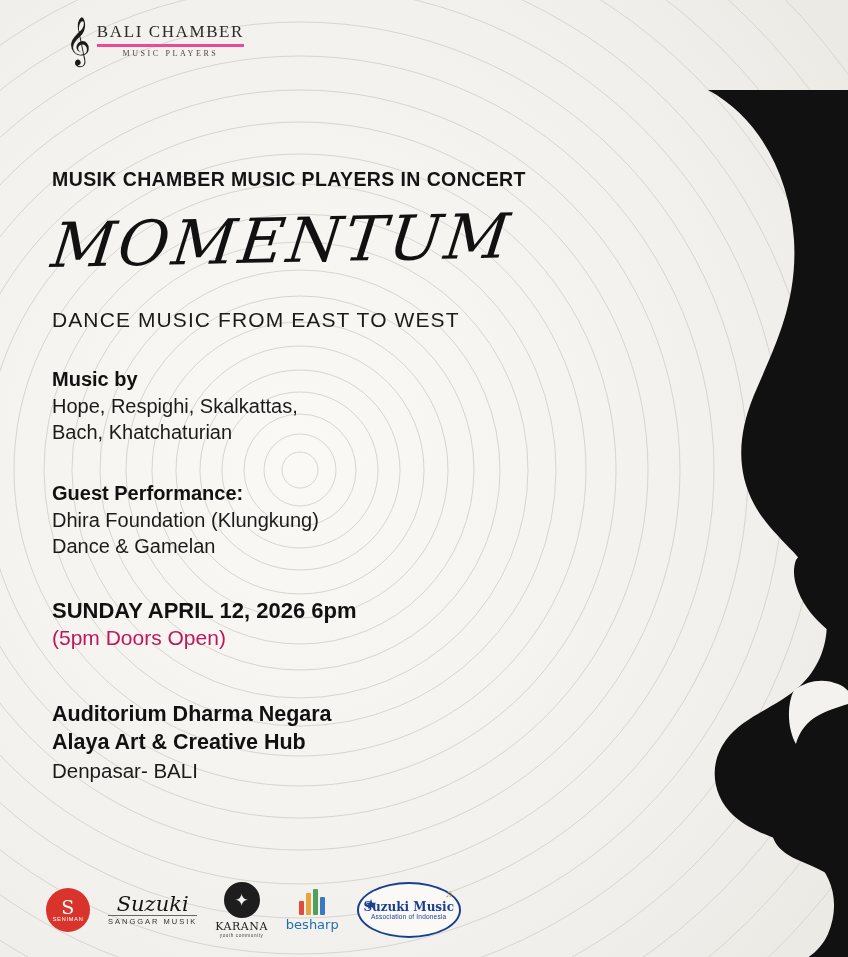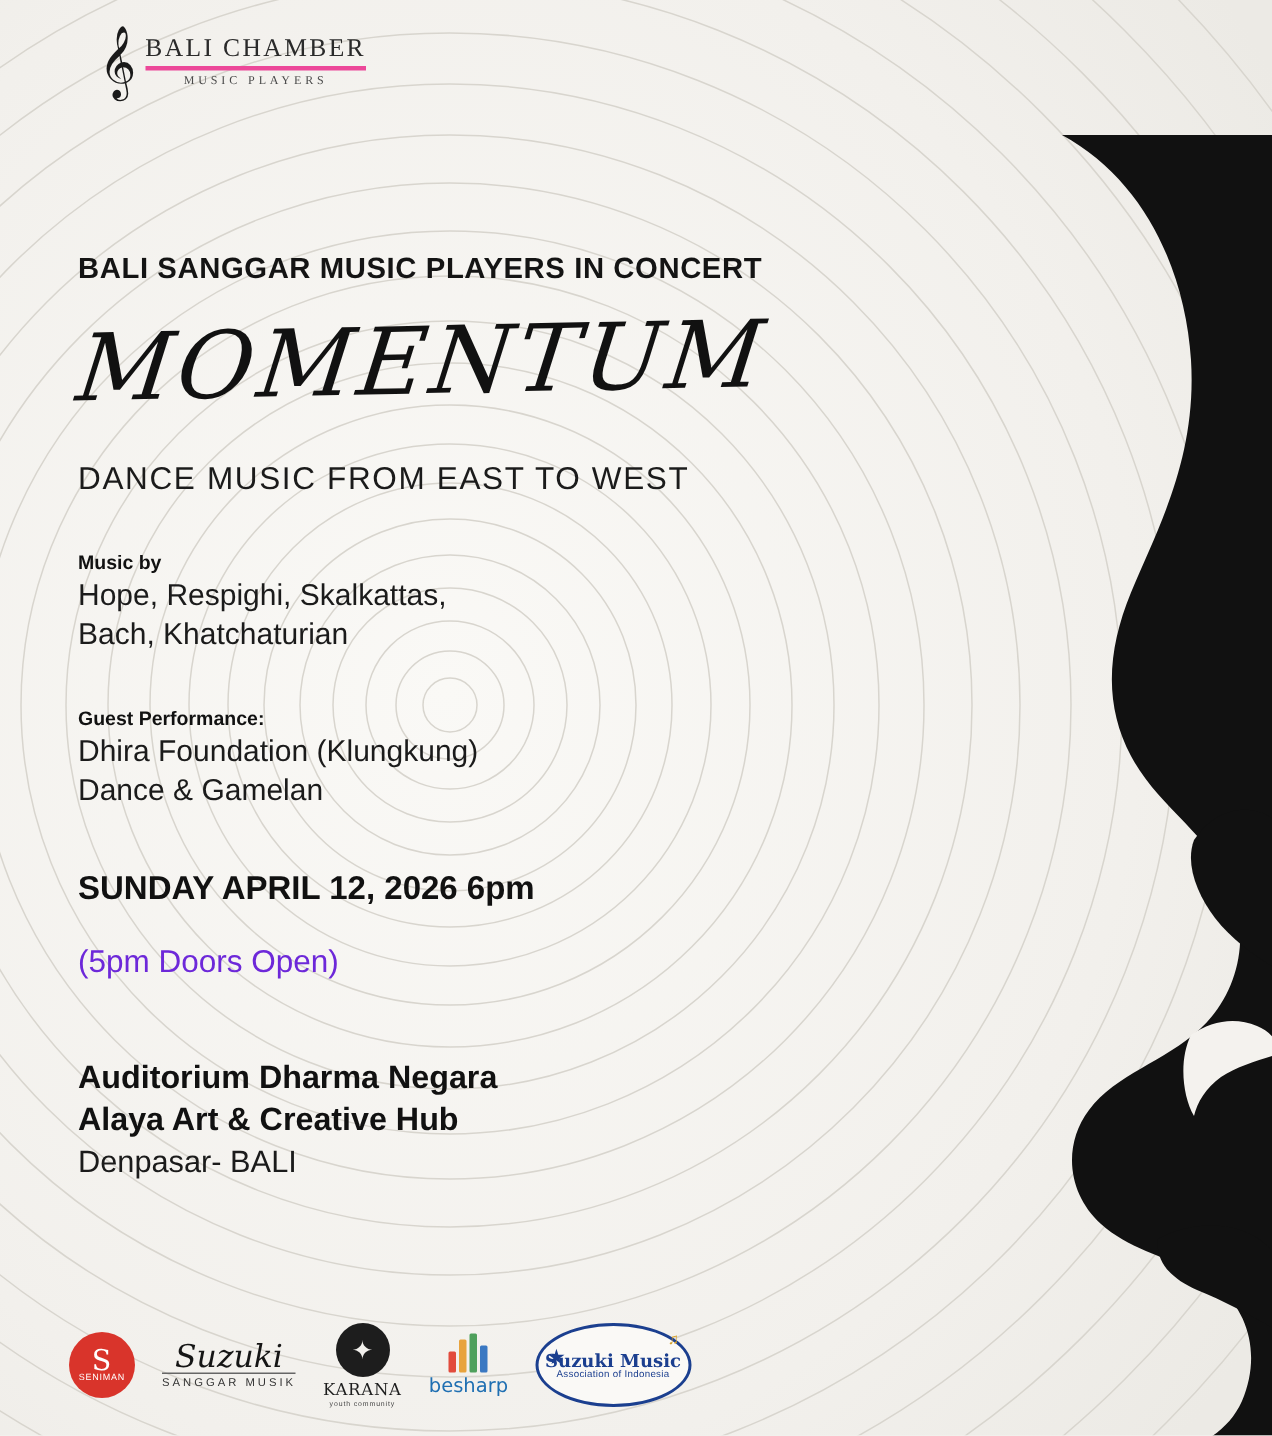--- a/index.html
+++ b/index.html
@@ -87,41 +87,40 @@
     white-space: nowrap;
   }
   .subtitle {
     font-size: 21px;
     letter-spacing: 1.1px;
     color: #1b1b1b;
     margin-top: 26px;
   }
   .block { margin-top: 34px; }
   .block .hd {
-    font-size: 13px;
+    font-size: 20px;
     font-weight: bold;
     color: #111;
     line-height: 1.35;
   }
   .block .ln {
     font-size: 20px;
     color: #1b1b1b;
     line-height: 1.32;
   }
   .dateline {
     margin-top: 38px;
     font-size: 22px;
     font-weight: bold;
     color: #111;
   }
   .doors {
     font-size: 21px;
-    color: #6d28d9;
+    color: #be185d;
     line-height: 1.35;
-    margin-top: 23px;
   }
   .venue { margin-top: 48px; }
   .venue .v1, .venue .v2 {
     font-size: 21.5px;
     font-weight: bold;
     color: #111;
     line-height: 1.32;
   }
   .venue .v3 {
     font-size: 20.5px;
@@ -280,21 +279,21 @@
   <div id="brand">
     <span class="clef">𝄞</span>
     <span class="brand-text">
       <span class="brand-main">BALI CHAMBER</span>
       <span class="brand-sub">MUSIC PLAYERS</span>
     </span>
   </div>
 
   <div id="copy">
 
-    <div class="eyebrow">BALI SANGGAR MUSIC PLAYERS IN CONCERT</div>
+    <div class="eyebrow">MUSIK CHAMBER MUSIC PLAYERS IN CONCERT</div>
 
     <div class="title">MOMENTUM</div>
 
     <div class="subtitle">DANCE MUSIC FROM EAST TO WEST</div>
 
     <div class="block">
       <div class="hd">Music by</div>
       <div class="ln">Hope, Respighi, Skalkattas,</div>
       <div class="ln">Bach, Khatchaturian</div>
     </div>

